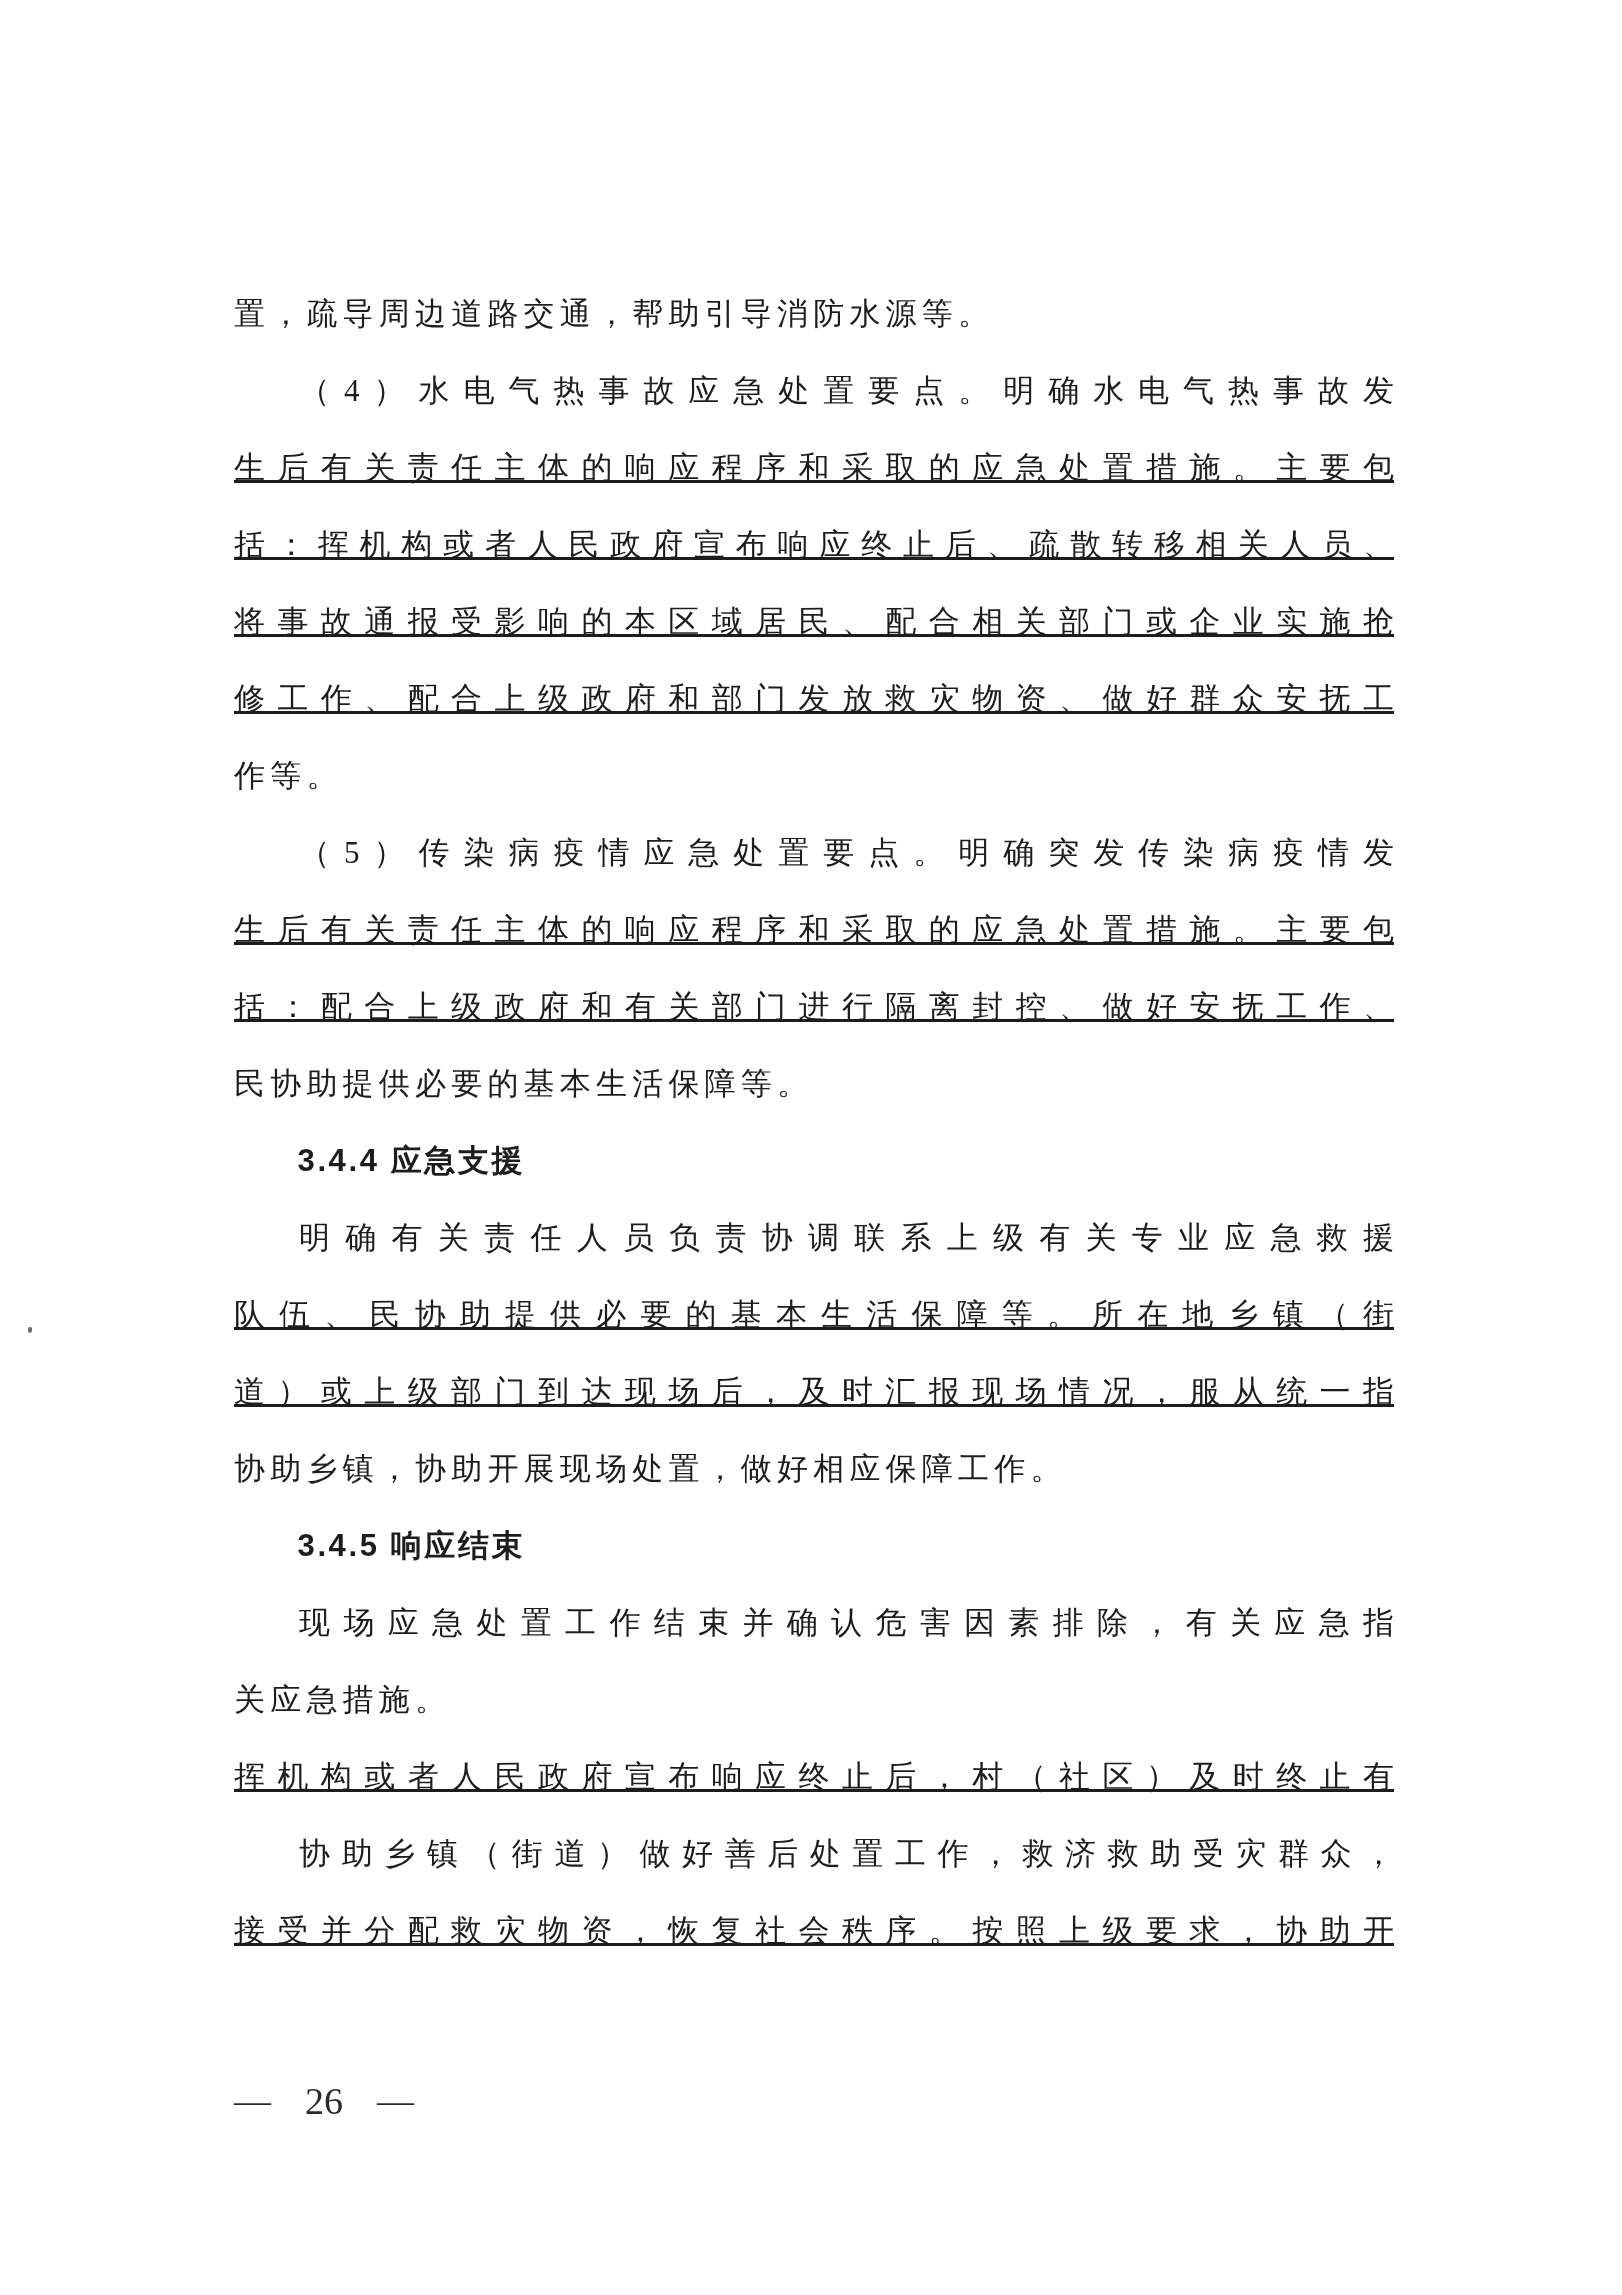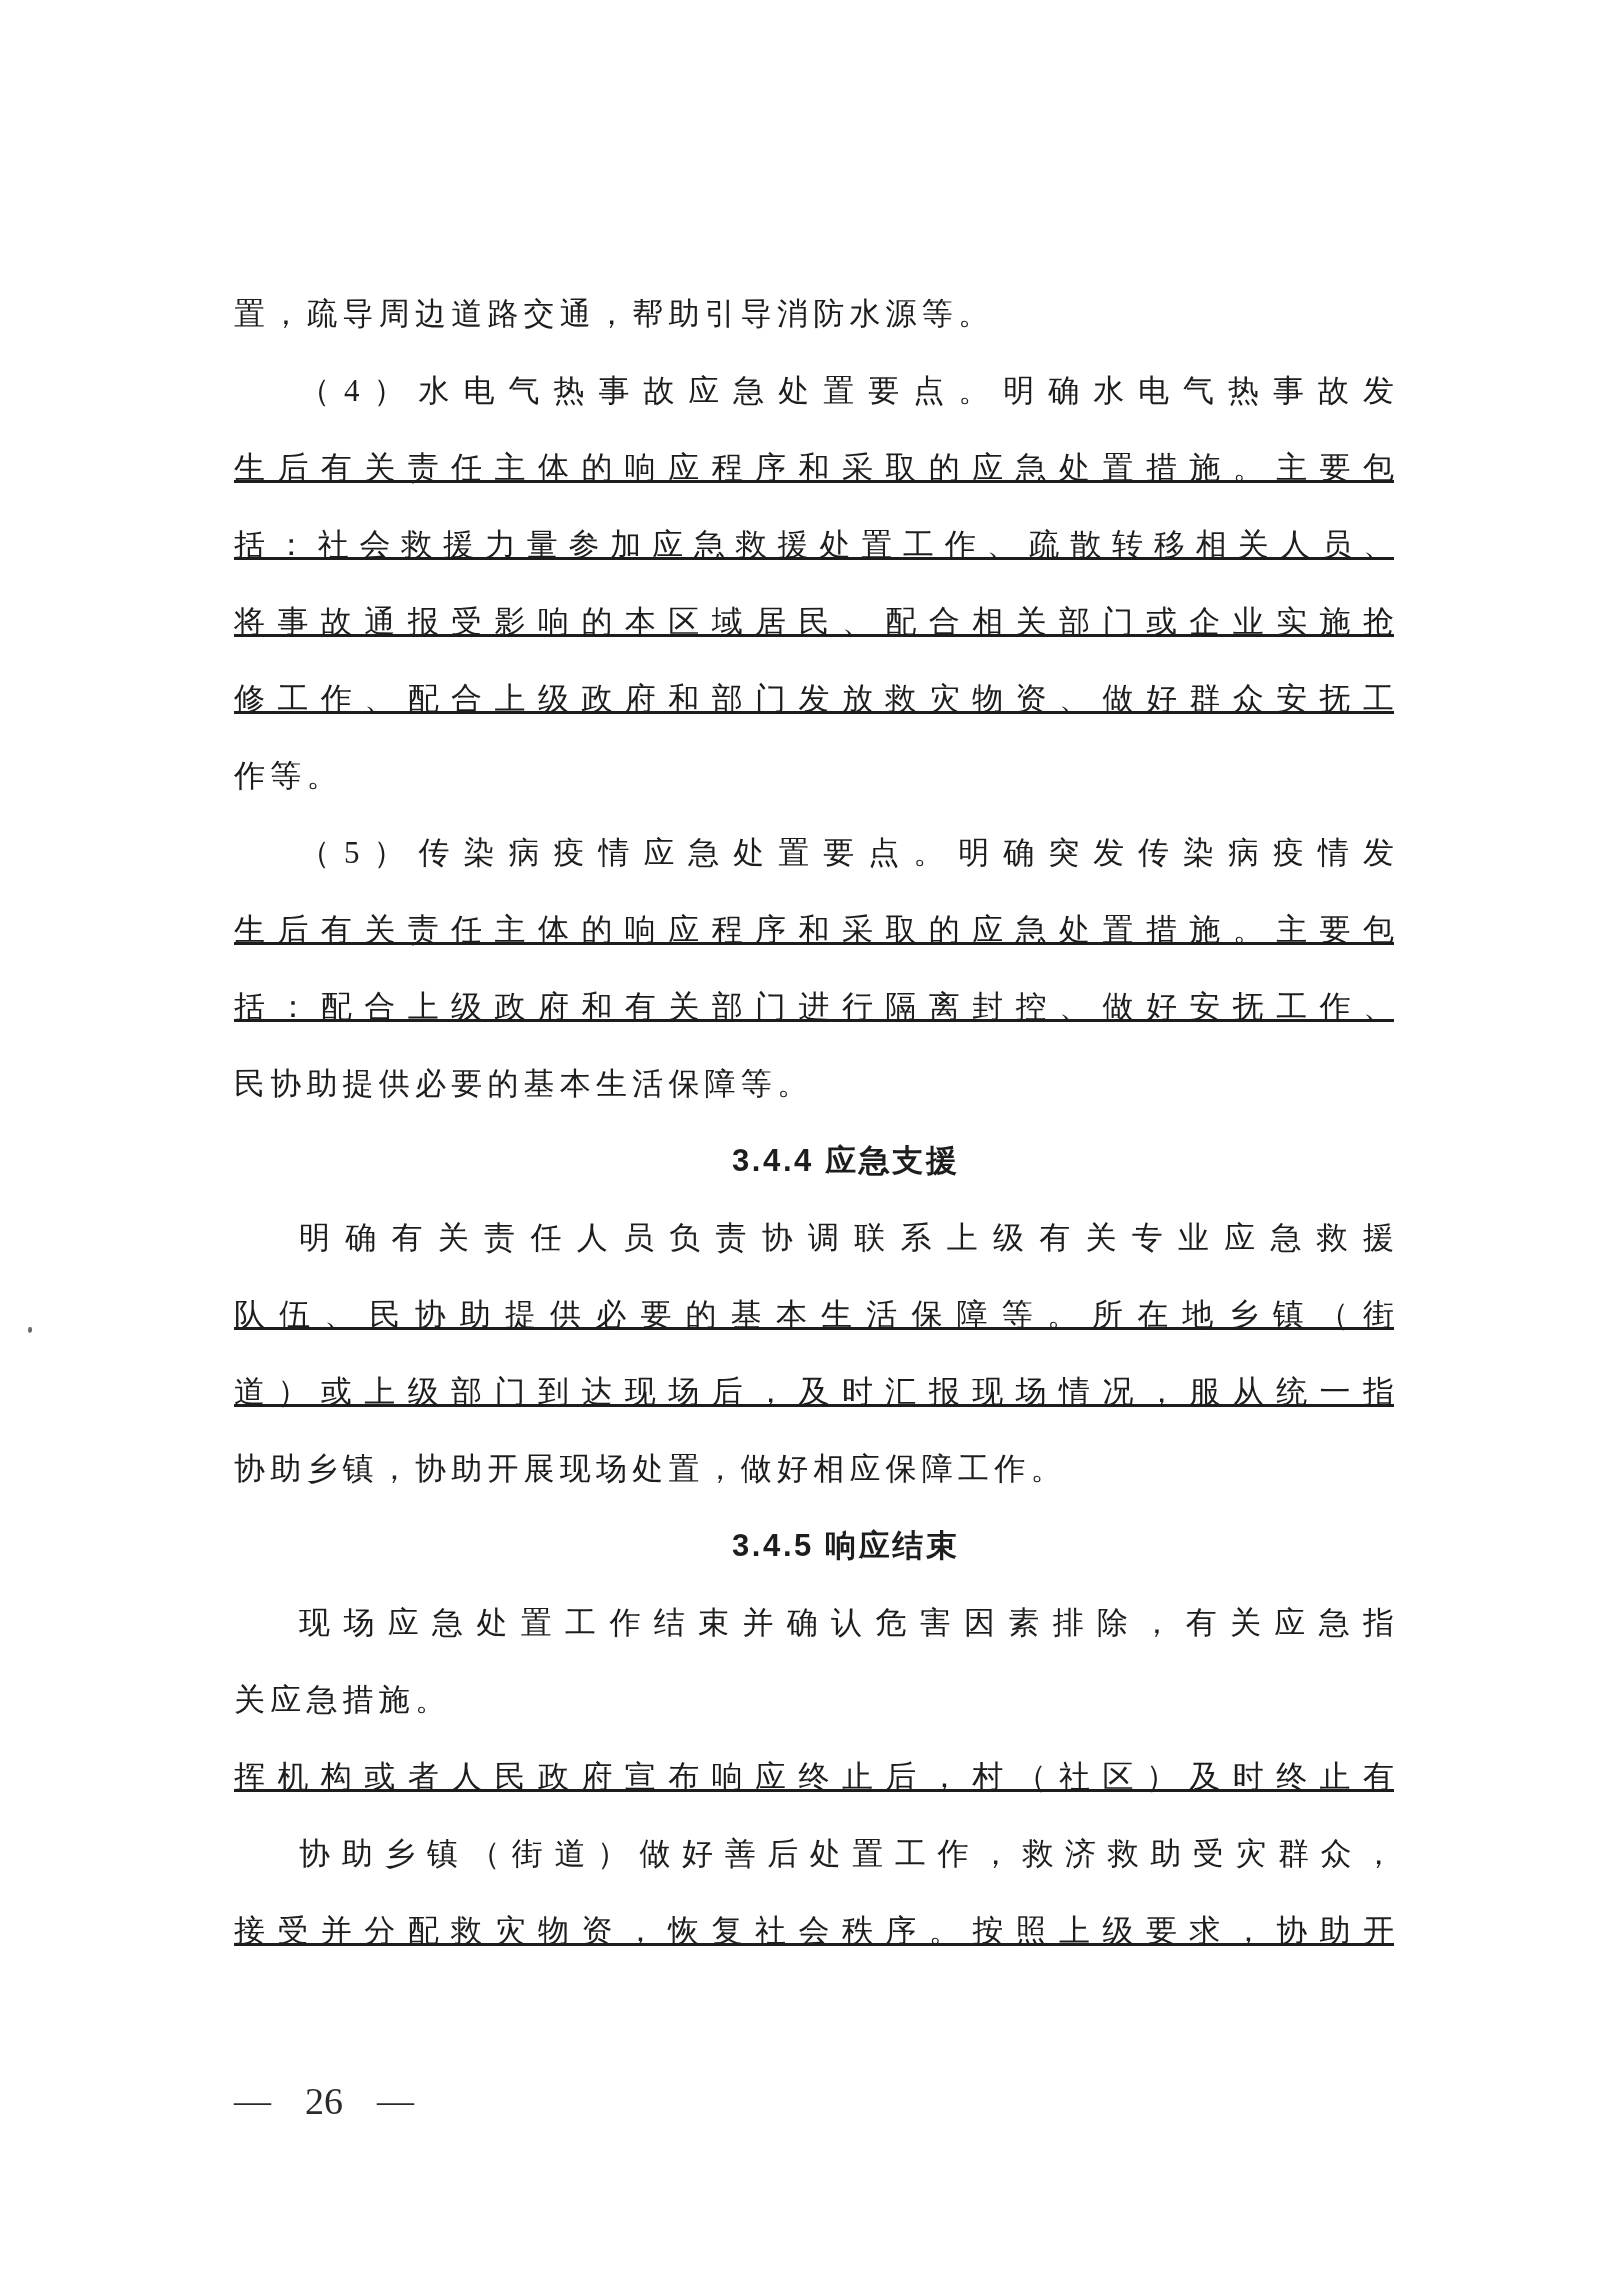--- a/index.html
+++ b/index.html
@@ -46,21 +46,21 @@
     text-align: justify;
     text-align-last: justify;
     text-indent: 2.1em;
     letter-spacing: 0;
   }
   
   .line.heading {
     font-family: "Liberation Sans", "DejaVu Sans", sans-serif;
     font-weight: bold;
     text-indent: 2.05em;
-    text-align: center;
+    text-align: left;
     letter-spacing: 2.6px;
     white-space: nowrap;
   }
   .page-footer {
     position: absolute;
     left: 234px;
     top: 2069px;
     height: 63px;
     display: flex;
     align-items: center;
@@ -90,21 +90,21 @@
 <body>
 
 <div class="page">
 
   <div class="scan-speck"></div>
 
   <div class="text-column">
       <div class="line end">置，疏导周边道路交通，帮助引导消防水源等。</div>
       <div class="line indent-full">（4）水电气热事故应急处置要点。明确水电气热事故发</div>
       <div class="line full">生后有关责任主体的响应程序和采取的应急处置措施。主要包</div>
-      <div class="line full">括：社会救援力量参加应急救援处置工作、疏散转移相关人员、</div>
+      <div class="line full">括：挥机构或者人民政府宣布响应终止后、疏散转移相关人员、</div>
       <div class="line full">将事故通报受影响的本区域居民、配合相关部门或企业实施抢</div>
       <div class="line full">修工作、配合上级政府和部门发放救灾物资、做好群众安抚工</div>
       <div class="line end">作等。</div>
       <div class="line indent-full">（5）传染病疫情应急处置要点。明确突发传染病疫情发</div>
       <div class="line full">生后有关责任主体的响应程序和采取的应急处置措施。主要包</div>
       <div class="line full">括：配合上级政府和有关部门进行隔离封控、做好安抚工作、</div>
       <div class="line end">民协助提供必要的基本生活保障等。</div>
       <div class="line heading">3.4.4 应急支援</div>
       <div class="line indent-full">明确有关责任人员负责协调联系上级有关专业应急救援</div>
       <div class="line full">队伍、民协助提供必要的基本生活保障等。所在地乡镇（街</div>

